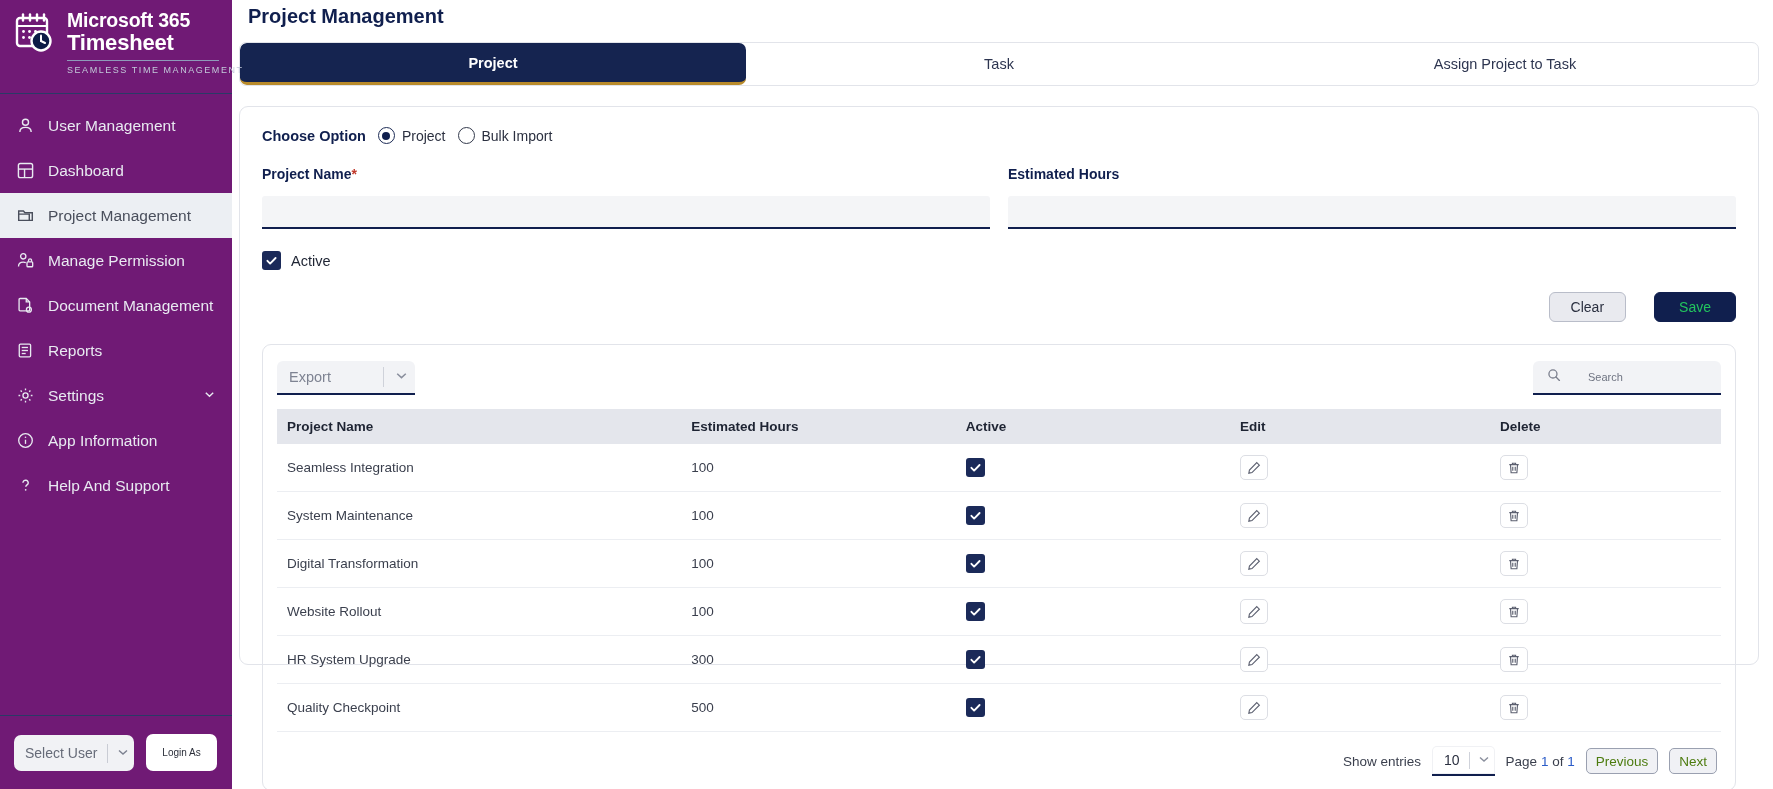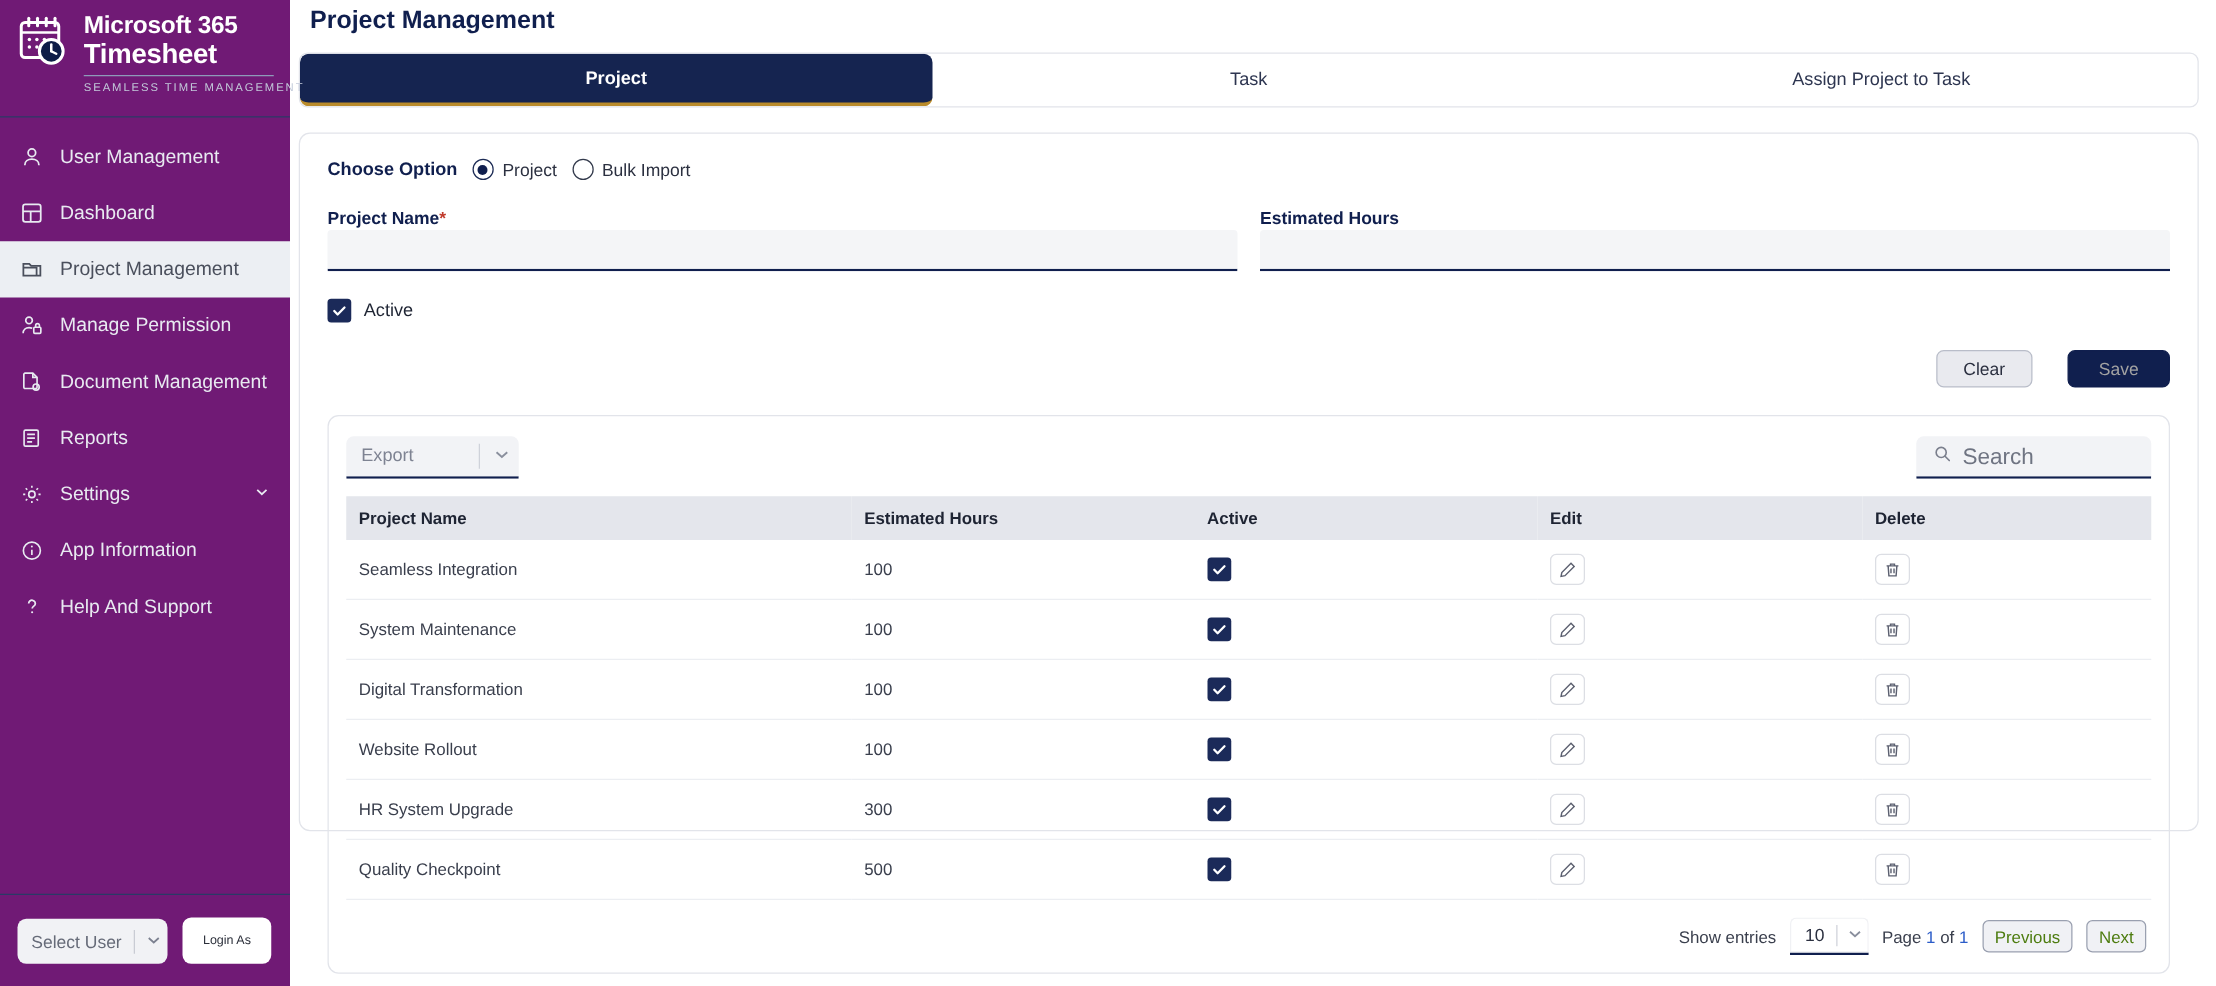--- a/index.html
+++ b/index.html
@@ -93,63 +93,63 @@
   .radio {
     width: 17px; height: 17px; border-radius: 50%;
     border: 1.6px solid #1c2b55; display: flex; align-items: center; justify-content: center;
   }
   .radio.off { border-color: #3a4costa; border: 1.6px solid #333a4c; }
   .radio .dot { width: 8px; height: 8px; border-radius: 50%; background: #101f4e; }
   .radio-lbl { font-size: 14px; color: #2b3040; }
 
   .fields { display: flex; gap: 18px; }
   .field { flex: 1 1 0; }
-  .field-label { font-size: 14px; font-weight: bold; color: #101f4e; margin-bottom: 2px; }
+  .field-label { font-size: 14px; font-weight: bold; color: #101f4e; margin-bottom: 14px; }
   .req { color: #c0392b; }
   .inp {
     width: 100%; height: 33px; background: #f4f5f7;
     border: none; border-bottom: 2px solid #101f4e;
     border-radius: 3px 3px 0 0; padding: 0 10px;
     font-family: "Liberation Sans", sans-serif; font-size: 14px; color: #2b3040;
   }
 
   .active-row { display: flex; align-items: center; gap: 10px; margin-top: 22px; }
   .cbx {
     width: 19px; height: 19px; border-radius: 3px; background: #1b2a59;
     display: flex; align-items: center; justify-content: center;
   }
   .cbx-lbl { font-size: 14.5px; color: #1e2433; }
 
   .btn-row { display: flex; justify-content: flex-end; gap: 12px; margin-top: 22px; }
   .btn { height: 30px; border-radius: 6px; font-size: 14px; cursor: pointer;
          display: flex; align-items: center; justify-content: center; padding: 0 21px;
          font-family: "Liberation Sans", sans-serif; margin-left: 16px; }
   .btn-clear { background: #e9eaef; border: 1px solid #b9bdc9; color: #2b3040; }
-  .btn-save { background: #101f4e; border: 1px solid #101f4e; color: #a3a3a3; padding: 0 24px; }
+  .btn-save { background: #101f4e; border: 1px solid #101f4e; color: #22c55e; padding: 0 24px; }
 
   
   .table-block {
     margin-top: 22px; border: 1px solid #e2e4ea; border-radius: 9px;
     padding: 16px 14px 12px 14px;
   }
   .table-tools { display: flex; align-items: center; justify-content: space-between; margin-bottom: 14px; }
   .export {
     background: #f2f3f6; border-bottom: 2px solid #101f4e; border-radius: 6px 6px 0 0;
     height: 34px; display: flex; align-items: center;
     padding: 0 6px 0 12px; color: #7e8392; font-size: 14.5px; min-width: 138px; cursor: pointer;
   }
   .export .divider { width: 1px; height: 20px; background: #cfd2da; margin: 0 10px 0 auto; }
   .search {
     background: #f2f3f6; border-bottom: 2px solid #101f4e; border-radius: 6px 6px 0 0;
     height: 34px; display: flex; align-items: center; gap: 9px;
     padding: 0 14px; width: 188px; cursor: text;
   }
   .search input {
     border: none; background: transparent; outline: none; width: 100%;
-    font-family: "Liberation Sans", sans-serif; font-size: 18px; color: #0f172a;
+    font-family: "Liberation Sans", sans-serif; font-size: 11px; color: #0f172a; margin-left: 18px;
   }
   .search input::placeholder { color: #6f7482; }
 
   table { width: 100%; border-collapse: collapse; }
   thead th {
     background: #e4e6ec; color: #1e2433; font-size: 13.5px; font-weight: bold;
     text-align: left; padding: 10px 10px; white-space: nowrap;
   }
   tbody td {
     font-size: 13.5px; color: #3a3f4d; padding: 11px 10px;

